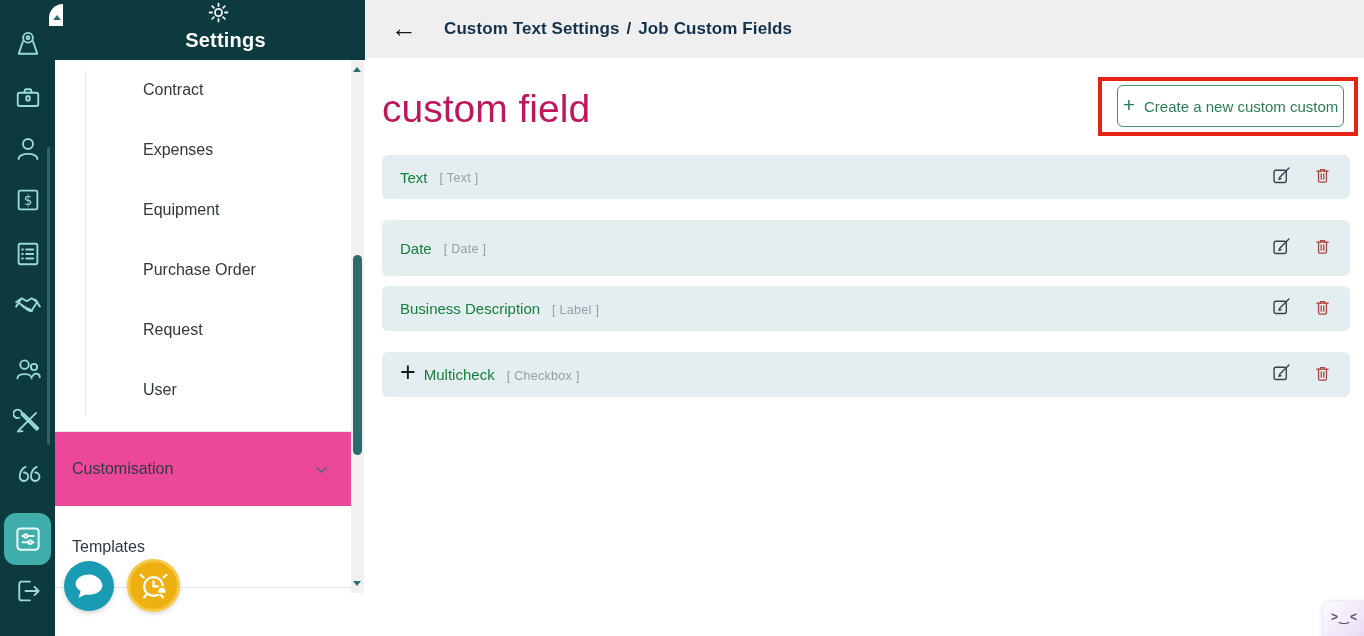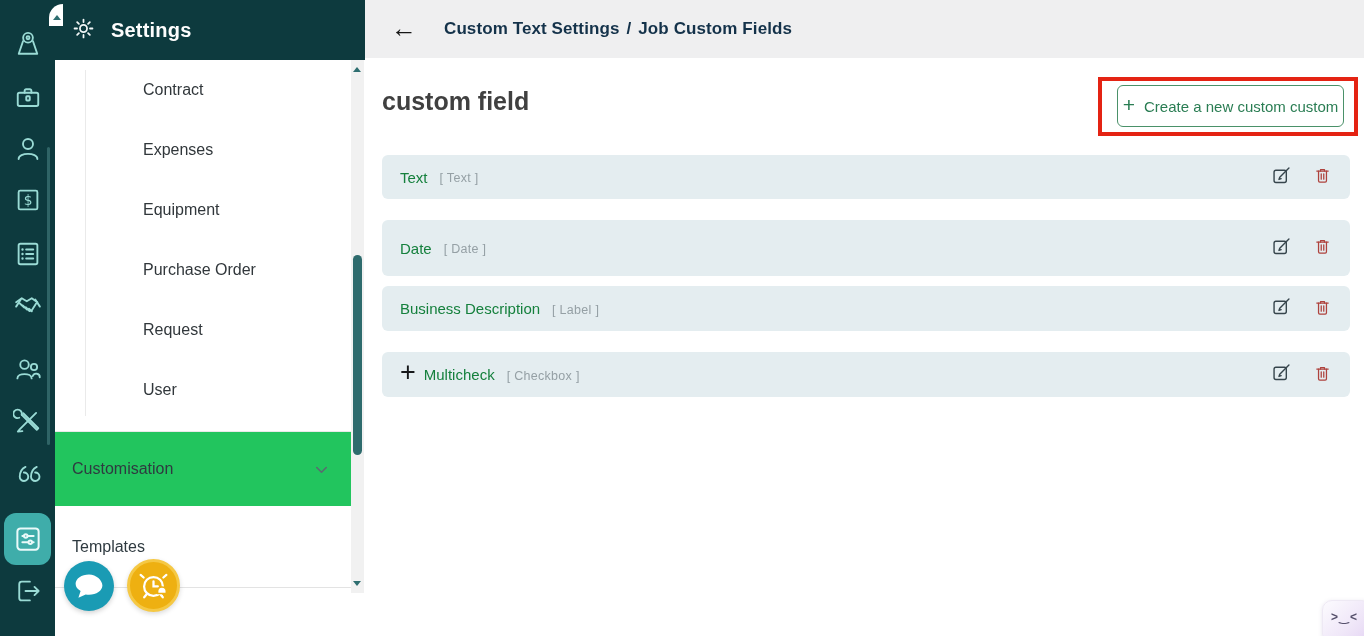--- a/index.html
+++ b/index.html
@@ -12,47 +12,47 @@
   .rail-icon { position:absolute; left:12px; width:31px; height:31px; display:flex; align-items:center; justify-content:center; }
   .rail-icon svg { width:30px; height:30px; stroke:#9adbd5; fill:none; stroke-width:1.5; stroke-linecap:round; stroke-linejoin:round; }
   .rail-active { position:absolute; left:4px; top:513px; width:47px; height:52px; background:#3fadaa; border-radius:12px; display:flex; align-items:center; justify-content:center; }
   .rail-active svg { width:30px; height:30px; stroke:#eafafa; fill:none; stroke-width:1.6; stroke-linecap:round; }
   .rail-thumb { position:absolute; left:47px; top:147px; width:3px; height:298px; background:#2f6466; border-radius:2px; }
   .rail-notch { position:absolute; left:49px; top:4px; width:14px; height:22px; background:#ffffff; border-top-left-radius:14px; z-index:6; }
   .rail-notch-arrow { position:absolute; left:53px; top:15px; width:0; height:0; border-left:4px solid transparent; border-right:4px solid transparent; border-bottom:5px solid #2e6e70; z-index:7; }
 
   
   .panel { position:absolute; left:55px; top:0; width:310px; height:587px; background:#fff; z-index:3; }
-  .panel-header { position:absolute; left:0; top:0; width:310px; height:60px; background:#0d3a3e; display:flex; align-items:center; padding-left:16px; }
+  .panel-header { position:absolute; left:0; top:0; width:310px; height:60px; background:#0d3a3e; display:flex; align-items:center; padding-left:16px;flex-direction:column; }
   .panel-header svg { width:25px; height:25px; stroke:#f2f7f7; fill:none; stroke-width:1.7; stroke-linecap:round; }
   .panel-title { color:#fdfdfd; font-size:20px; font-weight:bold; margin-left:15px; letter-spacing:0.2px; }
   .panel-vline { position:absolute; left:30px; top:70px; width:1px; height:346px; background:#eaeaea; }
   .panel-items { position:absolute; left:0; top:60px; width:296px;margin-left:44px; }
   .panel-item { height:60px; display:flex; align-items:center; padding-left:44px; font-size:16px; color:#31373b; cursor:pointer; }
-  .section-custom { position:absolute; left:0; top:431px; width:296px; height:75px; background:#22c55e; border-top:1px solid #e9e9e9; display:flex; align-items:center; padding:0 20px 0 17px; }
+  .section-custom { position:absolute; left:0; top:431px; width:296px; height:75px; background:#ec4899; border-top:1px solid #e9e9e9; display:flex; align-items:center; padding:0 20px 0 17px; }
   .section-custom .lbl { font-size:16px; color:#2f3a40; }
   .section-custom svg { margin-left:auto; width:19px; height:19px; stroke:#5a6b70; fill:none; stroke-width:2; stroke-linecap:round; stroke-linejoin:round; }
   .section-templates { position:absolute; left:0; top:506px; width:296px; height:81px; background:#fff; display:flex; align-items:center; padding-left:17px; font-size:16px; color:#2f3a40; }
   .panel-bottborder { position:absolute; left:55px; top:587px; width:296px; height:1px; background:#e3e3e3; z-index:3; }
 
   
   .pscroll { position:absolute; left:296px; top:60px; width:13px; height:533px; background:#f1f1f1; }
   .pscroll .up { position:absolute; left:2px; top:7px; width:0; height:0; border-left:4px solid transparent; border-right:4px solid transparent; border-bottom:5px solid #2e6e70; }
   .pscroll .down { position:absolute; left:2px; bottom:7px; width:0; height:0; border-left:4px solid transparent; border-right:4px solid transparent; border-top:5px solid #2e6e70; }
   .pscroll .thumb { position:absolute; left:2px; top:195px; width:9px; height:200px; background:#2e6b6d; border-radius:5px; }
 
   
   .topbar { position:absolute; left:365px; top:0; width:999px; height:58px; background:#efeff0; display:flex; align-items:center; padding-left:26px; z-index:2; }
   .back-arrow { font-size:26px; color:#161616; line-height:1; margin-top:-3px; cursor:pointer; }
   .crumbs { margin-left:27px; font-size:17px; font-weight:bold; color:#14324a; letter-spacing:0.1px; }
   .crumbs .sep { margin:0 7px; font-weight:bold; }
 
   
   .content { position:absolute; left:365px; top:58px; width:999px; height:578px; background:#fff; }
-  .page-title { position:absolute; left:17px; top:29px; font-size:25px; font-weight:700; color:#404040; }
+  .page-title { position:absolute; left:17px; top:29px; font-size:39px; font-weight:400; color:#be185d; }
   .red-box { position:absolute; left:733px; top:19px; width:260px; height:59px; border:4px solid #e42313; z-index:2; }
   .create-btn { position:absolute; left:752px; top:27px; width:227px; height:42px; background:#fff; border:1px solid #4a9169; border-radius:6px; color:#2a7d53; font-size:15px; display:flex; align-items:center; justify-content:center; cursor:pointer; font-family:inherit; }
   .create-btn .plus { font-size:21px; font-weight:400; margin-right:9px; margin-top:-2px; }
 
   .rows { position:absolute; left:17px; top:0; width:968px; }
   .frow { position:absolute; left:0; width:968px; background:#e4edf0; border-radius:6px; display:flex; align-items:center; padding:0 18px; }
   .frow .expand { font-size:27px; font-weight:300; color:#16181a; margin-right:8px; margin-top:-4px; line-height:1; cursor:pointer; }
   .frow .lbl { font-size:15px; color:#15803d;text-align:center; }
   .frow .typ { font-size:12.5px; color:#95a0a5; margin-left:12px; margin-top:2px; letter-spacing:0.3px; }
   .frow .acts { margin-left:auto; display:flex; align-items:center; gap:21px; }

